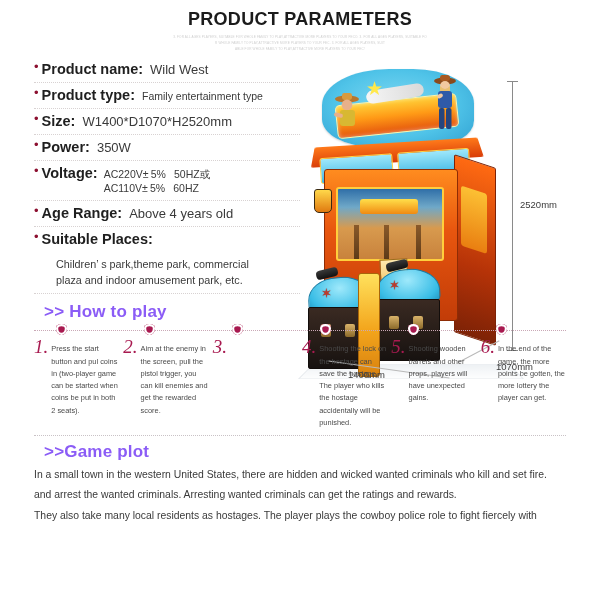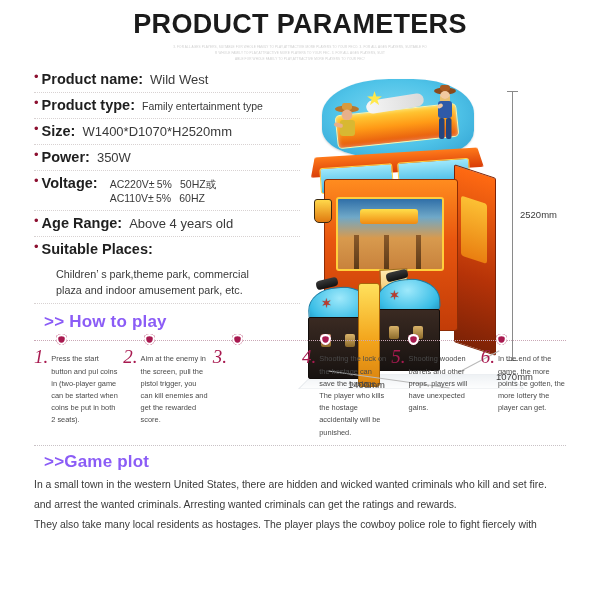--- a/index.html
+++ b/index.html
@@ -15,21 +15,21 @@
     color: #333333;
     position: relative;
   }
 
   
   .header {
     text-align: center;
     padding-top: 10px;
   }
   .page-title {
-    font-size: 27px;
+    font-size: 18px;
     font-weight: bold;
     letter-spacing: 0.3px;
     color: #1b1b1b;
     line-height: 1.1;
     font-family: "Liberation Sans", sans-serif;
   }
   .subtitle-block {
     margin: 4px auto 0 auto;
     width: 380px;
     color: #cfcfcf;
@@ -83,21 +83,21 @@
   }
   .spec-value {
     font-size: 13px;
     color: #3a3a3a;
     margin-left: 7px;
   }
   .spec-value.small { font-size: 10.5px; }
   .spec-value.twoline {
     font-size: 10.5px;
     line-height: 1.35;
-    margin-left: 12px;
+    margin-left: 6px;
   }
   .spec-row.stacked {
     display: block;
   }
   .stacked-head { display: flex; align-items: baseline; }
   .stacked-body {
     font-size: 10.8px;
     line-height: 1.45;
     color: #3a3a3a;
     padding-left: 22px;

